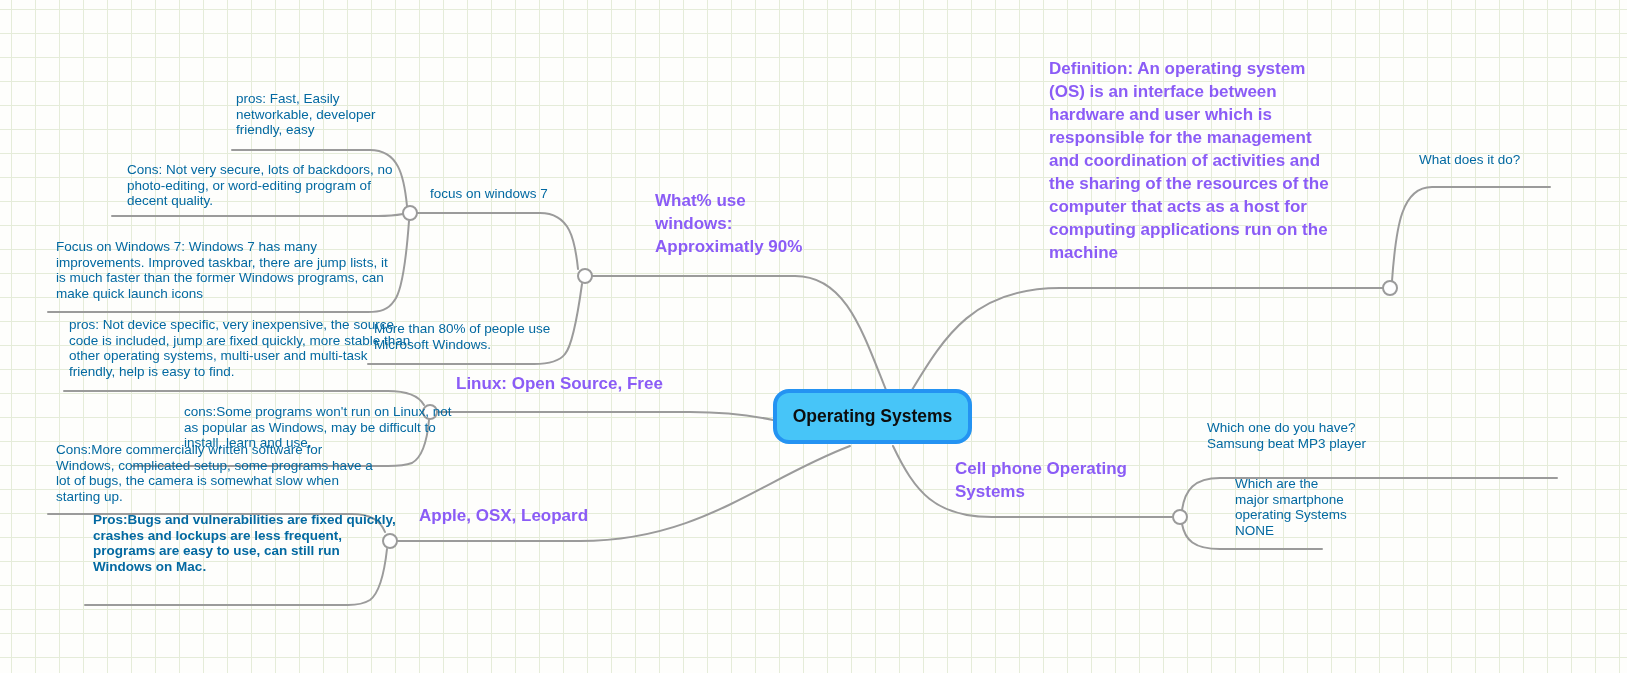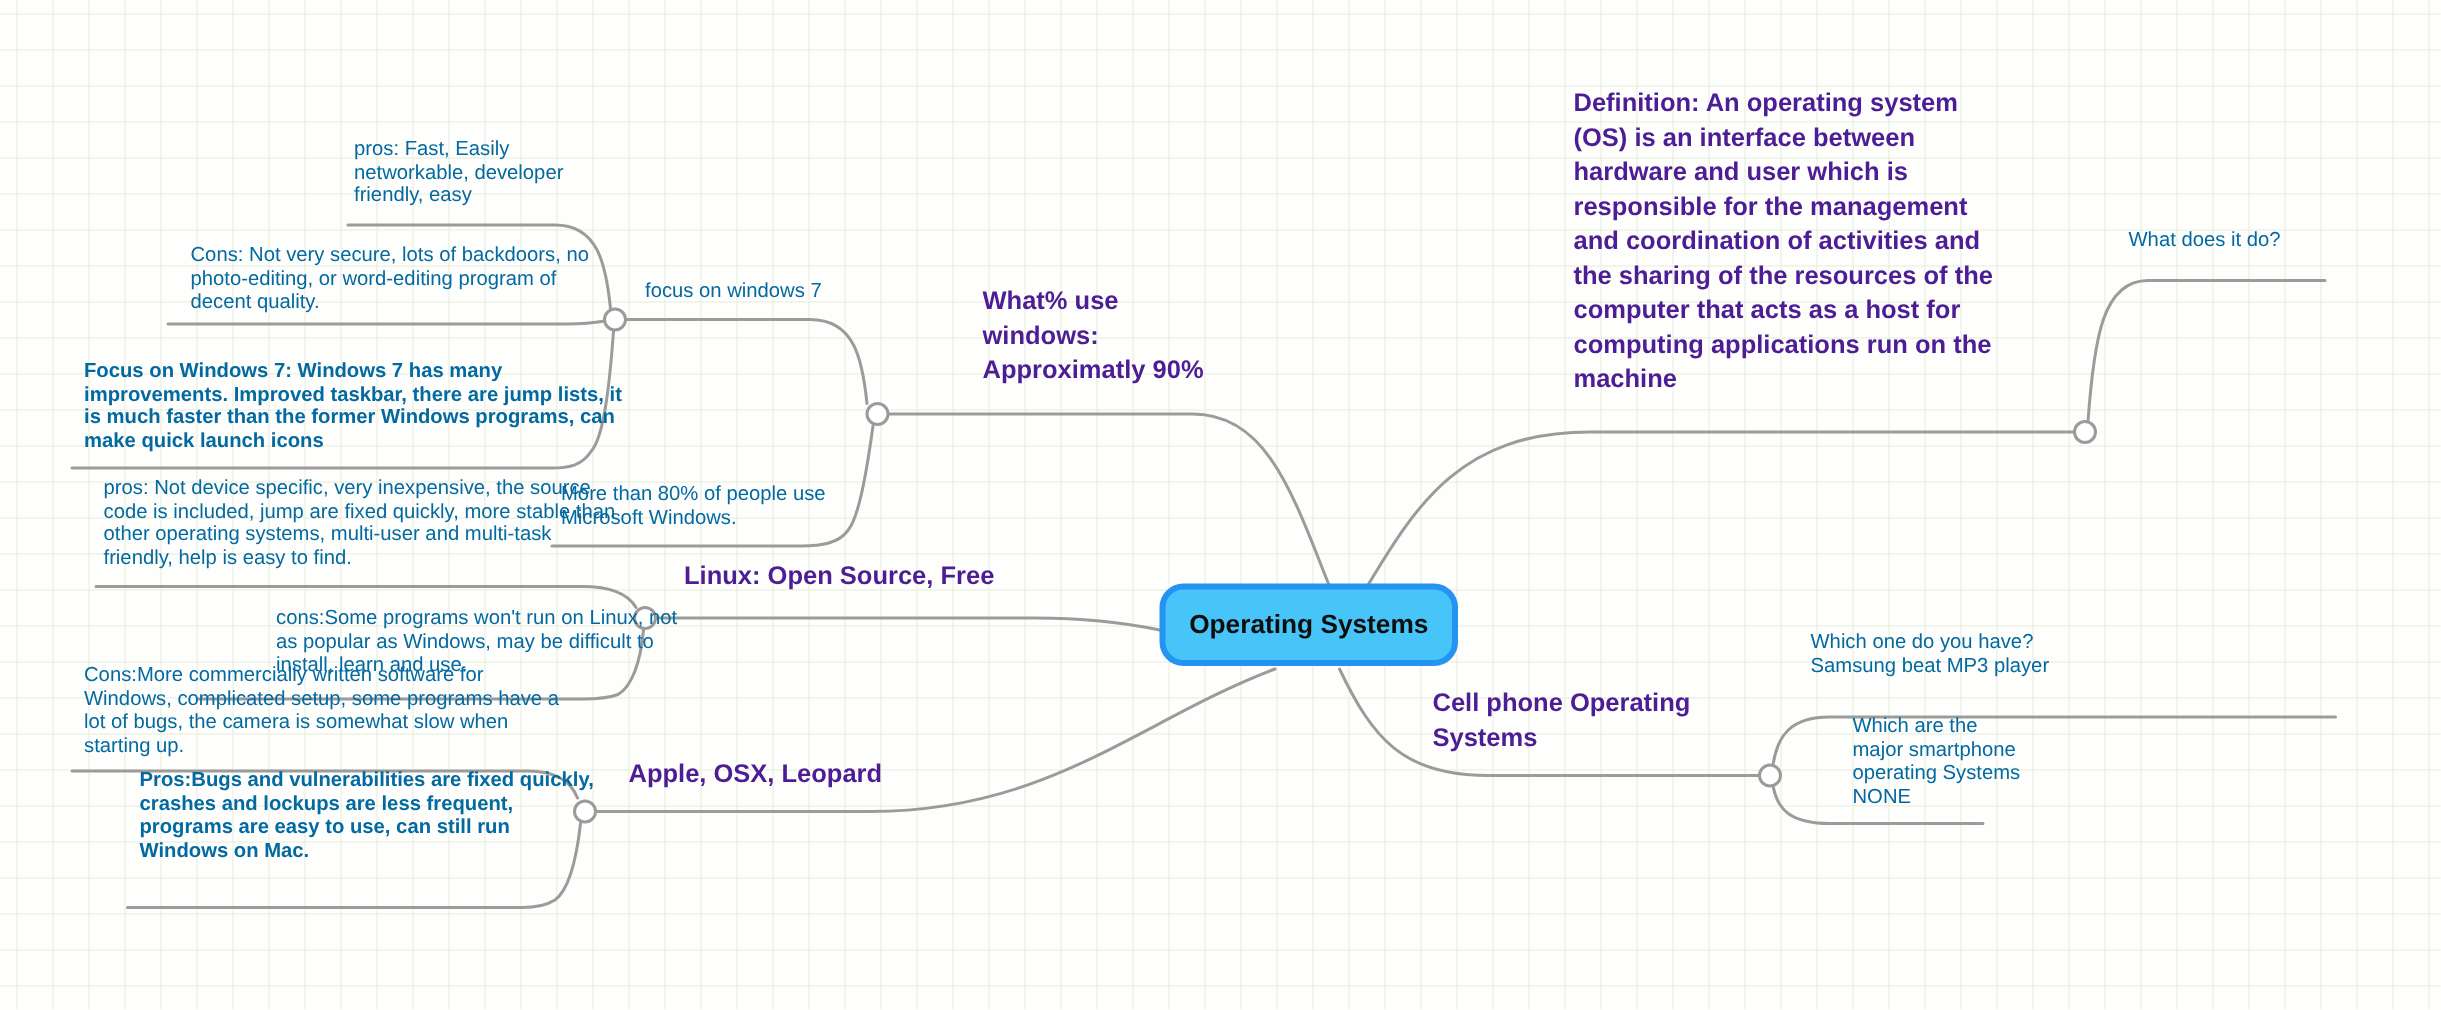--- a/index.html
+++ b/index.html
@@ -19,39 +19,39 @@
   .node{
     position:absolute;
     white-space:pre-line;
     color:#0369a1;
     font-size:13.5px;
     line-height:15.5px;
     z-index:2;
   }
   .node.topic{
     font-weight:bold;
-    color:#4c1d95;
+    color:#8b5cf6;
     font-size:17px;
     line-height:23px;
   }
   .center-node{
     position:absolute;left:773px;top:389px;width:199px;height:55px;
     background:#47c5f8;border:4px solid #2493f2;border-radius:16px;
     box-sizing:border-box;
     display:flex;align-items:center;justify-content:center;
     font-weight:bold;font-size:17.5px;color:#0d0d0d;z-index:3;
   }
   
   #n-definition{left:1049px;top:57px;}
   #n-whatdoes{left:1419px;top:152px;}
   #n-whatpct{left:607px;top:189px;margin-left:48px;}
   #n-focus7{left:430px;top:186px;}
   #n-prosfast{left:236px;top:91px;}
   #n-conssecure{left:116px;top:162px;margin-left:11px;}
-  #n-focus7long{left:56px;top:239px;font-weight:bold;}
+  #n-focus7long{left:56px;top:239px;}
   #n-more80{left:374px;top:321px;}
   #n-linux{left:456px;top:372px;}
   #n-linuxpros{left:69px;top:317px;}
   #n-linuxcons{left:140px;top:404px;margin-left:44px;}
   #n-apple{left:419px;top:504px;}
   #n-applecons{left:56px;top:442px;}
   #n-applepros{left:93px;top:512px;font-weight:bold;}
   #n-cellphone{left:955px;top:457px;}
   #n-whichone{left:1207px;top:420px;}
   #n-whichmajor{left:1207px;top:476px;margin-left:28px;}

